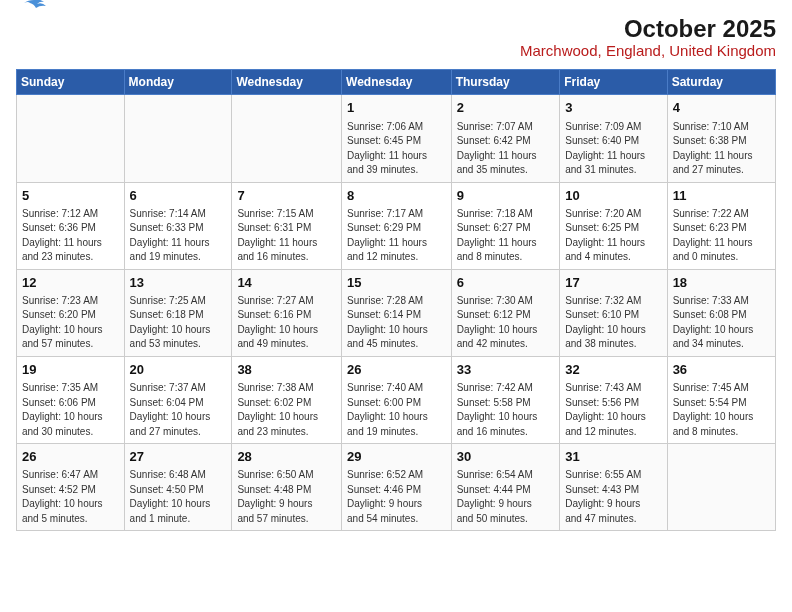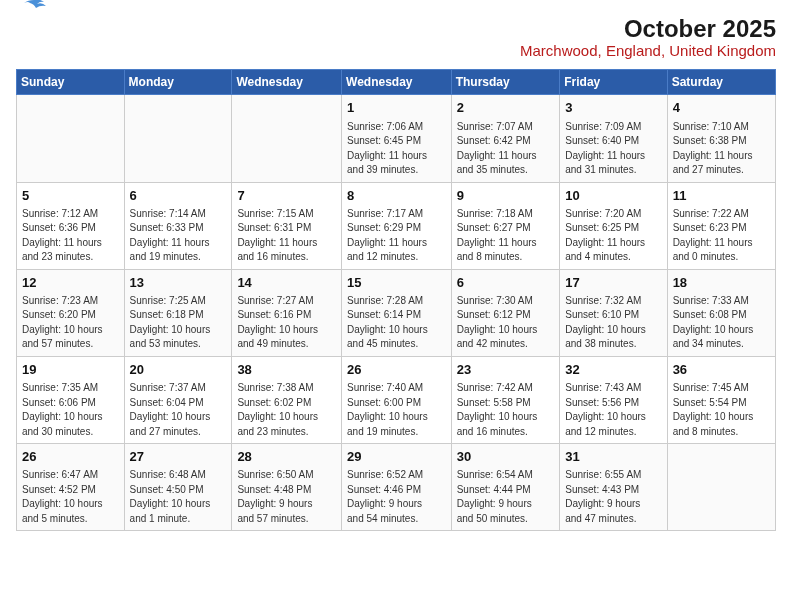--- a/index.html
+++ b/index.html
@@ -224,21 +224,21 @@
           </td>
           <td>
             <span class="day-num">38</span>
             <div class="day-info">Sunrise: 7:38 AM<br>Sunset: 6:02 PM<br>Daylight: 10 hours<br>and 23 minutes.</div>
           </td>
           <td>
             <span class="day-num">26</span>
             <div class="day-info">Sunrise: 7:40 AM<br>Sunset: 6:00 PM<br>Daylight: 10 hours<br>and 19 minutes.</div>
           </td>
           <td>
-            <span class="day-num">23</span>
+            <span class="day-num">33</span>
             <div class="day-info">Sunrise: 7:42 AM<br>Sunset: 5:58 PM<br>Daylight: 10 hours<br>and 16 minutes.</div>
           </td>
           <td>
             <span class="day-num">32</span>
             <div class="day-info">Sunrise: 7:43 AM<br>Sunset: 5:56 PM<br>Daylight: 10 hours<br>and 12 minutes.</div>
           </td>
           <td>
             <span class="day-num">36</span>
             <div class="day-info">Sunrise: 7:45 AM<br>Sunset: 5:54 PM<br>Daylight: 10 hours<br>and 8 minutes.</div>
           </td>

